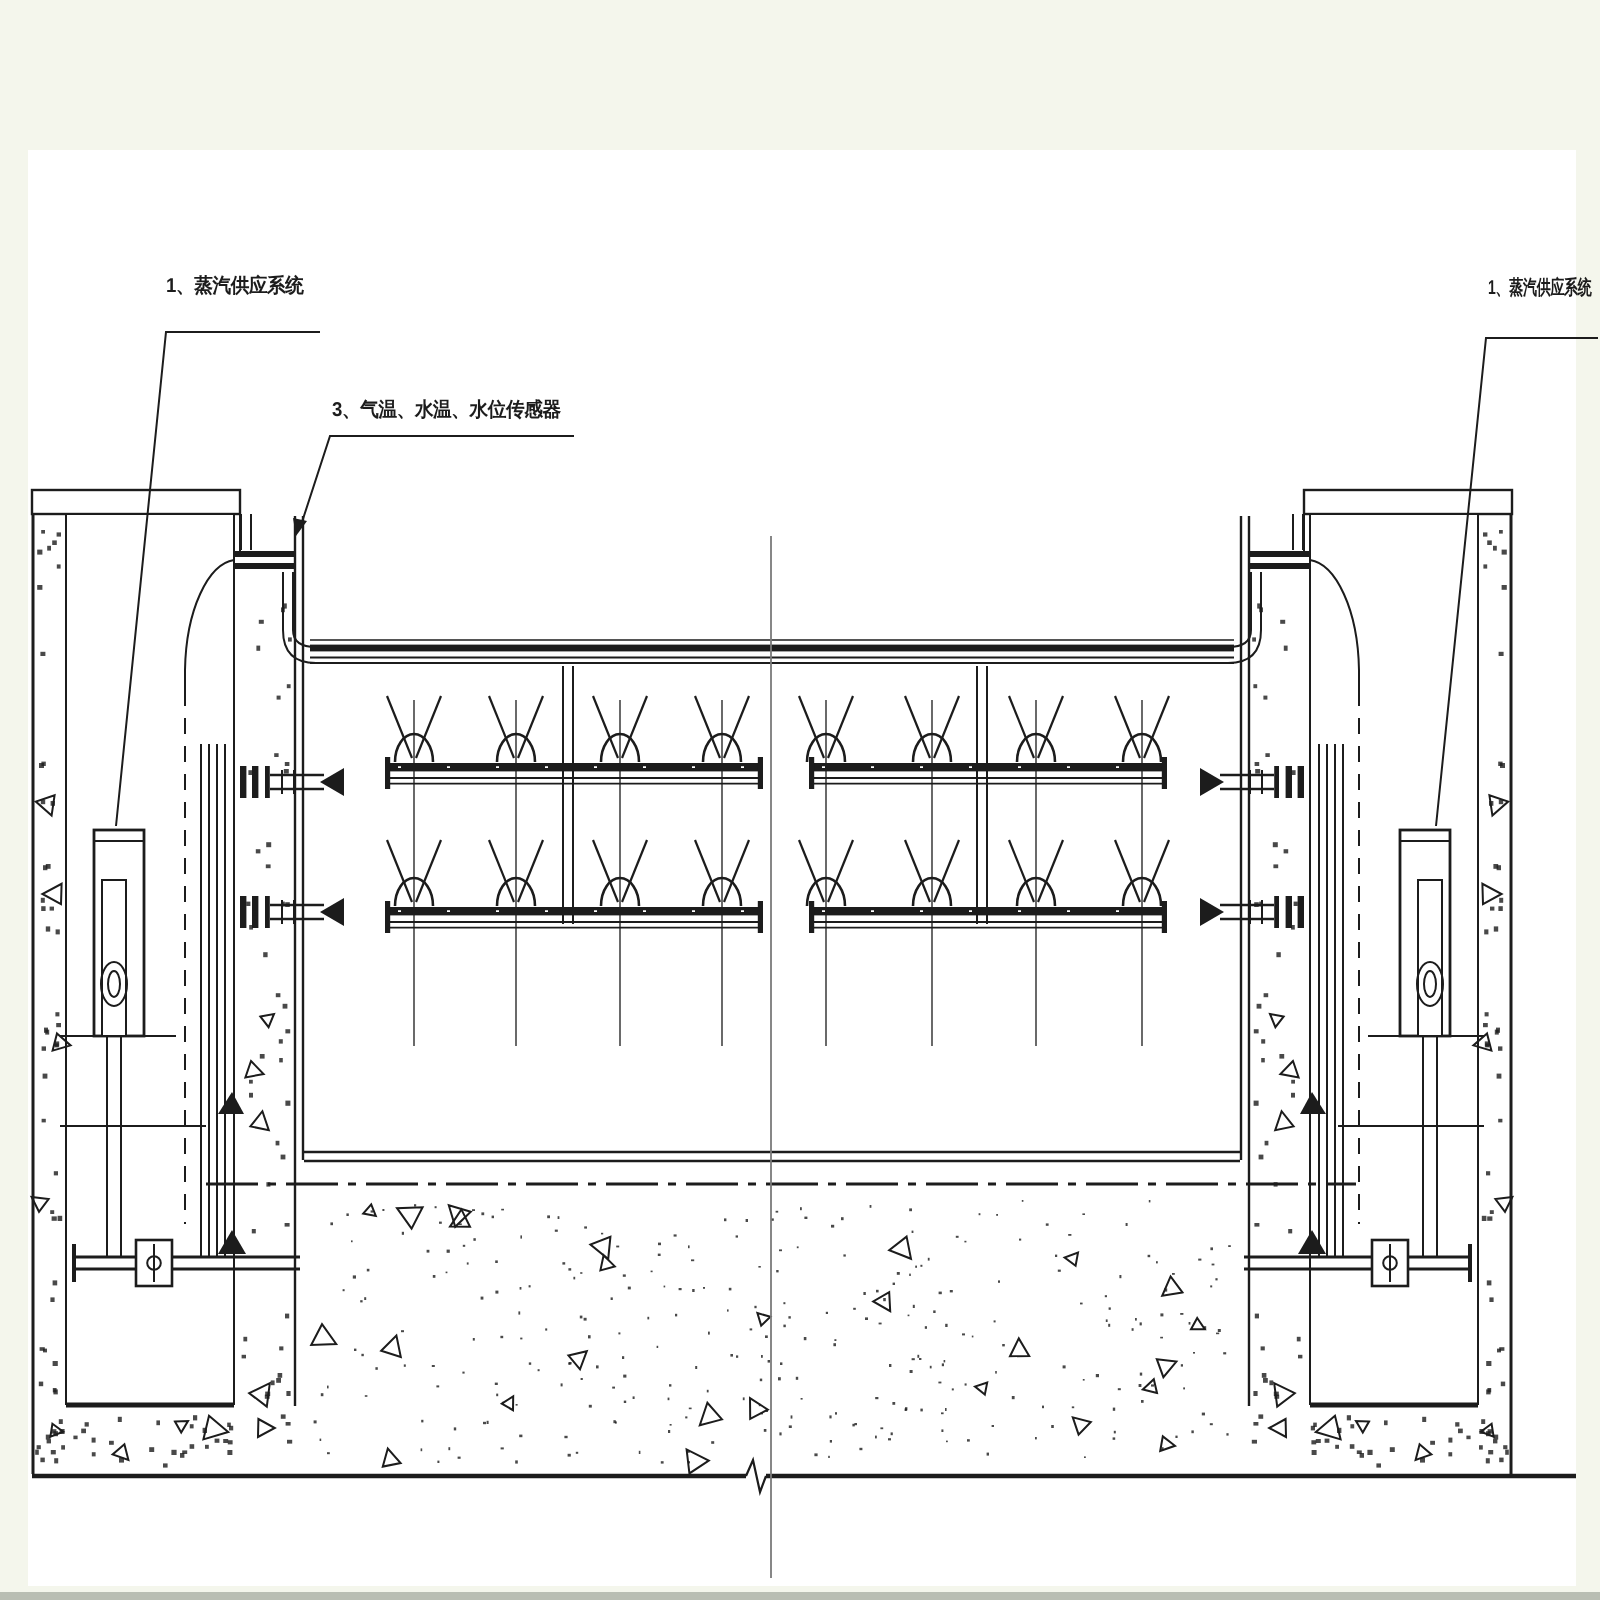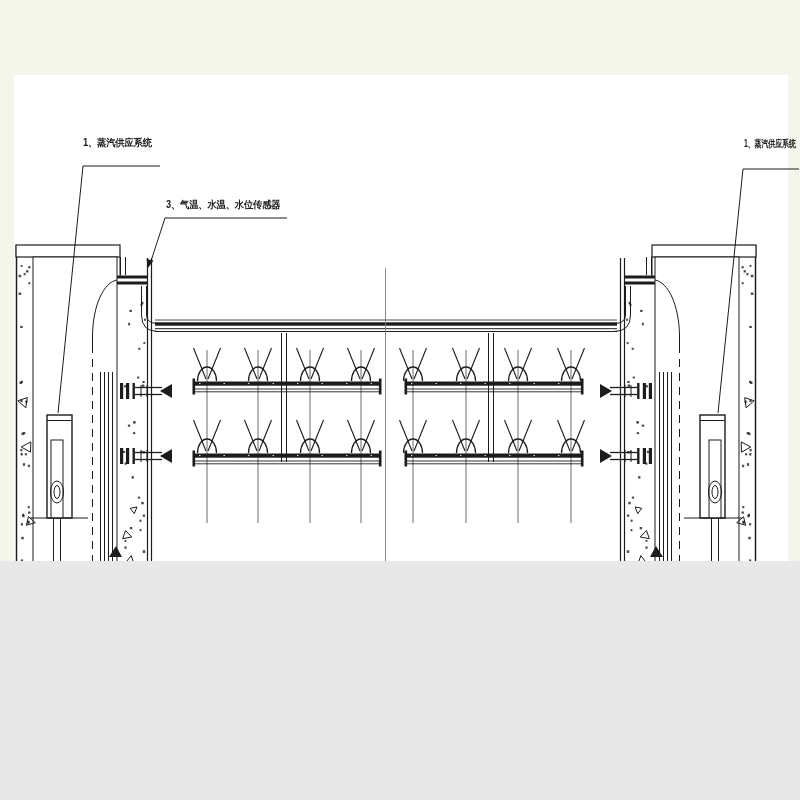--- a/index.html
+++ b/index.html
@@ -1,16 +1,16 @@
 <!DOCTYPE html>
 <html style="--ink: #1c1c1c; --paper: #ffffff; --margin: #f4f6ec; --edge: #b9beb3; --centerline: #7a7a7a;"><head>
 <meta charset="utf-8">
 <style>
   html,body{margin:0;padding:0;background:#e8e8e8;}
-  #stage{position:relative;width:800px;height:561px;overflow:hidden;background:var(--margin,#f4f6ec);
+  #stage{position:relative;width:800px;height:800px;overflow:hidden;background:var(--margin,#f4f6ec);
          font-family:"Liberation Sans",sans-serif;}
   #dwg{position:absolute;left:0;top:0;}
   .lbl{position:absolute;font:700 10px "Liberation Sans",sans-serif;color:var(--ink,#1c1c1c);
        white-space:nowrap;transform-origin:0 0;letter-spacing:-.2px;}
   #lb-left{left:83px;top:136px;transform:scaleX(.93);}
   #lb-sensors{left:166px;top:198px;transform:scaleX(.93);}
   #lb-right{left:744px;top:137px;transform:scaleX(.70);}
 </style>
 </head>
 <body>

